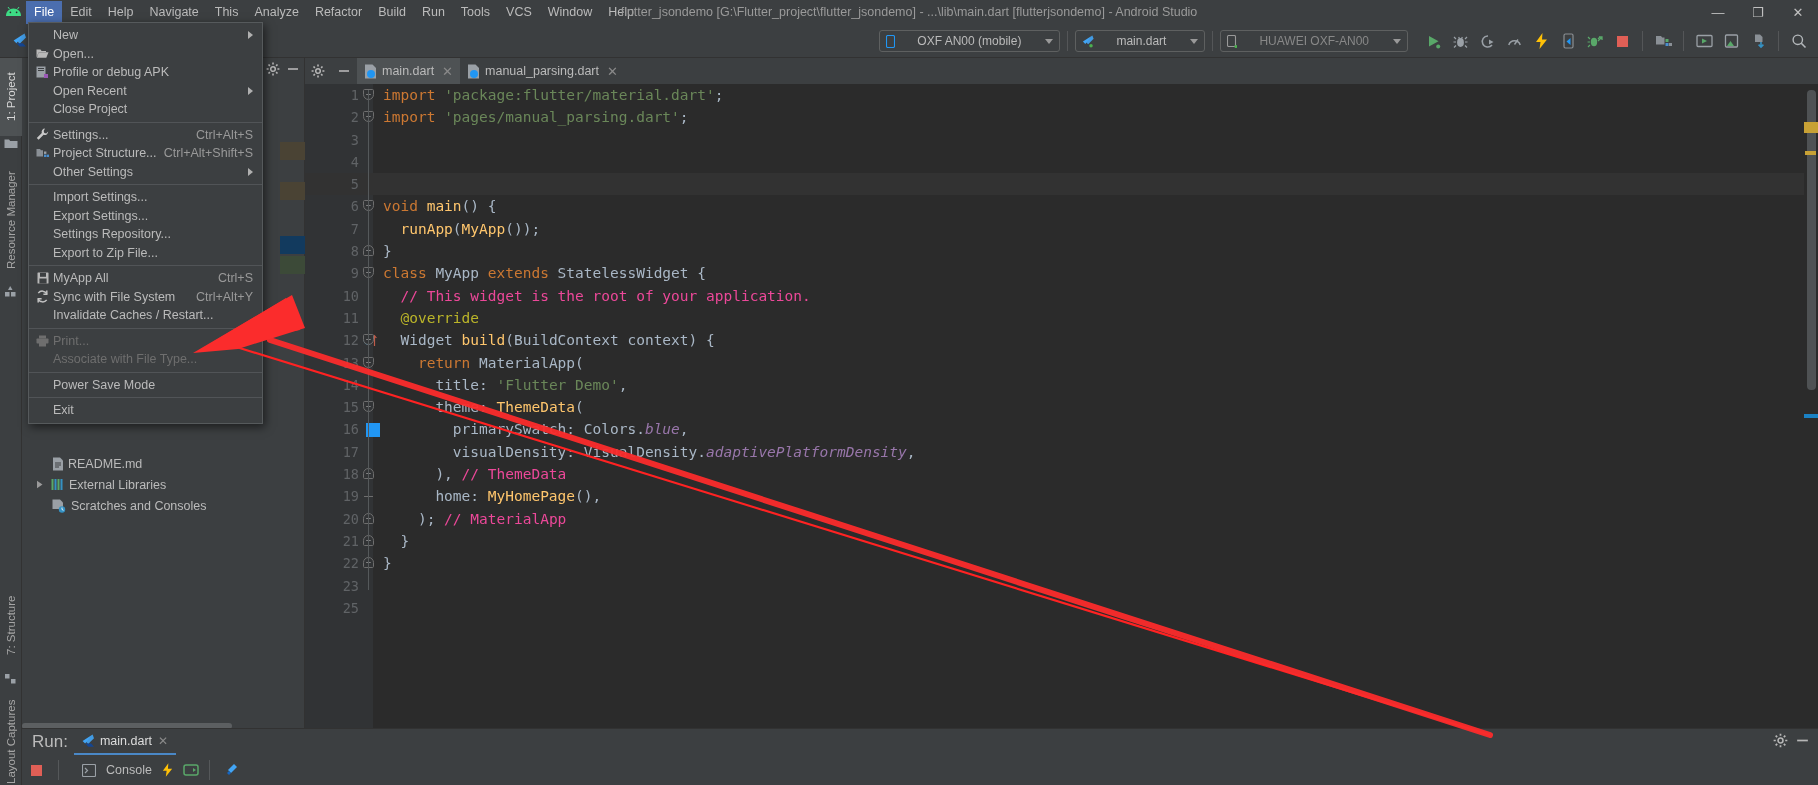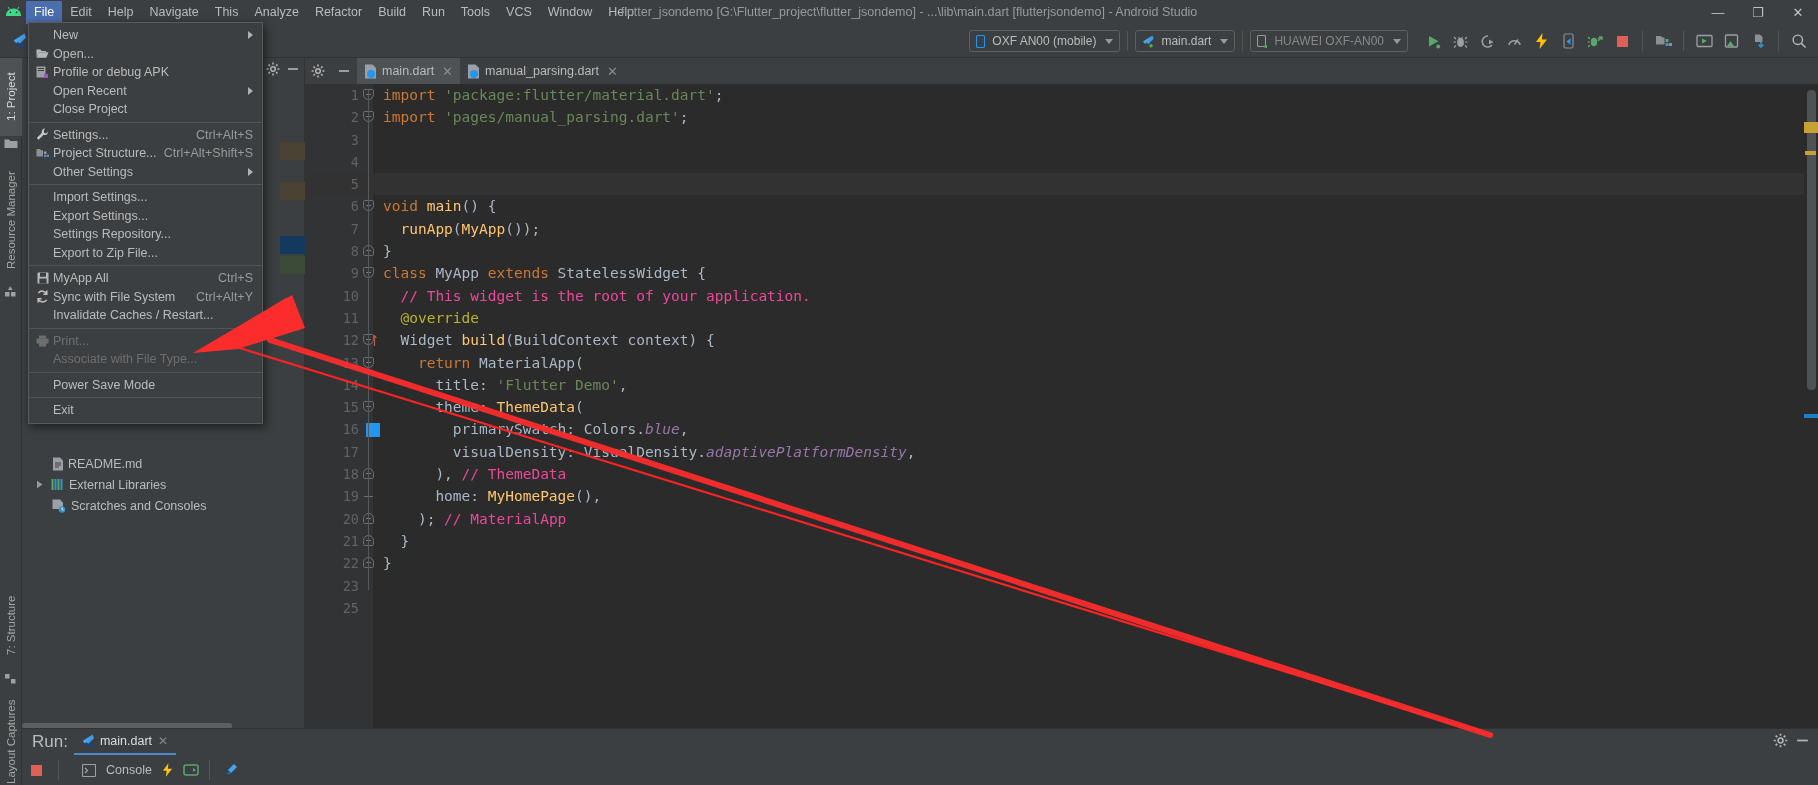--- a/index.html
+++ b/index.html
@@ -43,21 +43,21 @@
     background: #3c3f41; border-bottom: 1px solid #323232;
     display: flex; align-items: center;
   }
   .tb-left { display: flex; align-items: center; padding-left: 6px; gap: 2px; }
   .tb-right {
     position: absolute; right: 6px; top: 0; height: 34px;
     display: flex; align-items: center; gap: 1px;
   }
   .combo {
     height: 22px; border: 1px solid #5e6060; border-radius: 3px;
-    display: flex; align-items: center; gap: 7px; padding: 0 6px 0 6px;
+    display: flex; align-items: center; gap: 22px; padding: 0 6px 0 6px;
     font-size: 12px; color: #bbbbbb; background: transparent; white-space: nowrap;
   }
   .combo.dim { color: #888888; }
   .caret { width: 0; height: 0; border-left: 4px solid transparent; border-right: 4px solid transparent; border-top: 5px solid #999; margin-left: 2px; }
   .tb-sep { width: 1px; height: 20px; background: #545658; margin: 0 6px; }
   .ibtn { width: 26px; height: 26px; display: flex; align-items: center; justify-content: center; }
 
   
   .leftstrip {
     position: absolute; left: 0; top: 58px; width: 22px; height: 727px;

